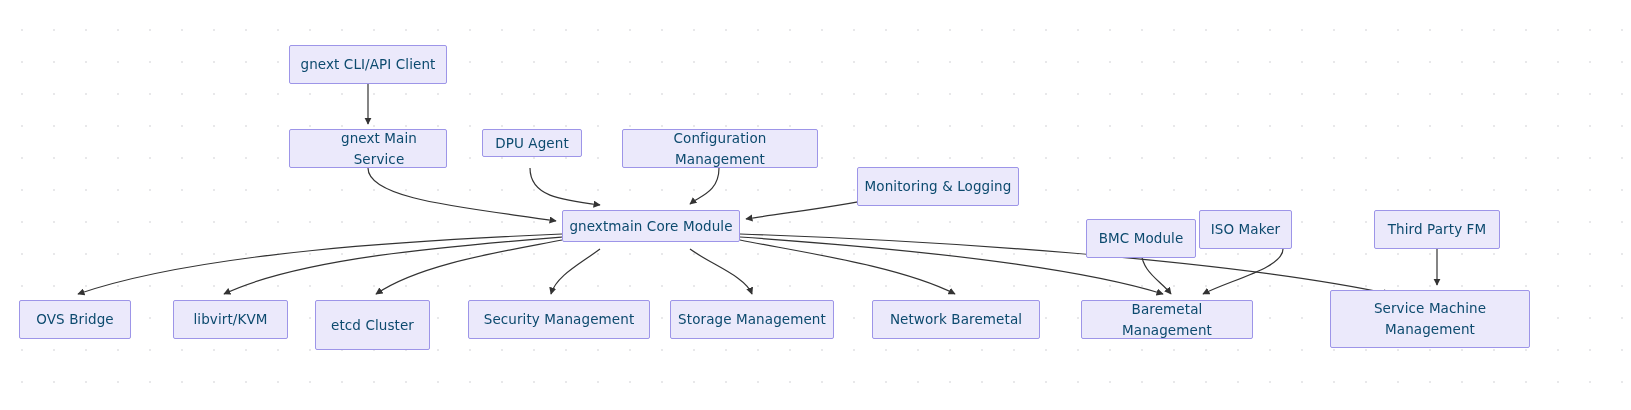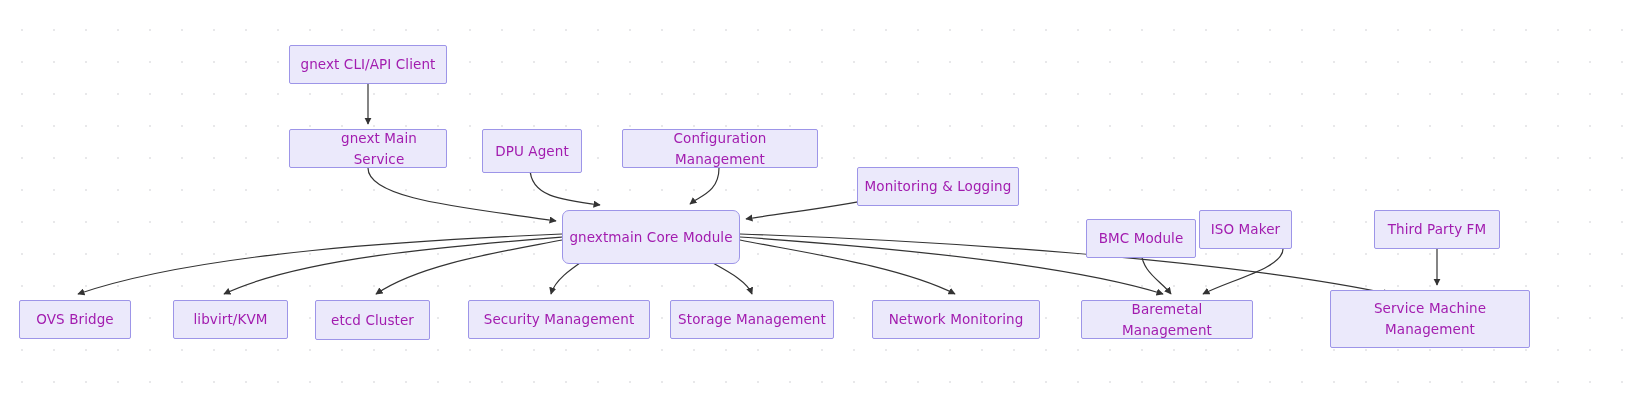--- a/index.html
+++ b/index.html
@@ -30,21 +30,21 @@
   .node {
     position: absolute;
     box-sizing: border-box;
     background: #ebe9fb;
     border: 1px solid #9d95e8;
     border-radius: 2px;
     display: flex;
     align-items: center;
     justify-content: center;
     text-align: center;
-    color: #a21caf;
+    color: #0c4a6e;
     font-size: 13.5px;
     line-height: 1.55;
     letter-spacing: .1px;
     padding: 2px 6px;
   }
   .node .label {
     display: block;
     white-space: pre-line;
   }
 </style>
@@ -79,58 +79,58 @@
       </g>
   </svg>
 
   <div id="nodes">
       <div class="node" style="left: 289px; top: 45px; width: 158px; height: 39px; background: rgb(235, 233, 251); border-color: rgb(157, 149, 232);">
         <span class="label">gnext CLI/API Client</span>
       </div>
       <div class="node" style="left: 289px; top: 129px; width: 158px; height: 39px; background: rgb(235, 233, 251); border-color: rgb(157, 149, 232); padding-left: 28px;">
         <span class="label">gnext Main Service</span>
       </div>
-      <div class="node" style="left: 482px; top: 129px; width: 100px; height: 44px; background: rgb(235, 233, 251); border-color: rgb(157, 149, 232); text-align: center;">
+      <div class="node" style="left: 482px; top: 129px; width: 100px; height: 28px; background: rgb(235, 233, 251); border-color: rgb(157, 149, 232); text-align: center;">
         <span class="label">DPU Agent</span>
       </div>
       <div class="node" style="left: 622px; top: 129px; width: 196px; height: 39px; background: rgb(235, 233, 251); border-color: rgb(157, 149, 232);">
         <span class="label">Configuration Management</span>
       </div>
       <div class="node" style="left: 857px; top: 129px; width: 162px; height: 39px; background: rgb(235, 233, 251); border-color: rgb(157, 149, 232); margin-top: 38px;">
         <span class="label">Monitoring &amp; Logging</span>
       </div>
-      <div class="node" style="left: 562px; top: 210px; width: 178px; height: 54px; background: rgb(235, 233, 251); border-color: rgb(157, 149, 232); border-radius: 7px;">
+      <div class="node" style="left: 562px; top: 210px; width: 178px; height: 32px; background: rgb(235, 233, 251); border-color: rgb(157, 149, 232);">
         <span class="label">gnextmain Core Module</span>
       </div>
       <div class="node" style="left: 1086px; top: 210px; width: 110px; height: 39px; background: rgb(235, 233, 251); border-color: rgb(157, 149, 232); margin-top: 9px;">
         <span class="label">BMC Module</span>
       </div>
       <div class="node" style="left: 1199px; top: 210px; width: 93px; height: 39px; background: rgb(235, 233, 251); border-color: rgb(157, 149, 232);">
         <span class="label">ISO Maker</span>
       </div>
       <div class="node" style="left: 1374px; top: 210px; width: 126px; height: 39px; background: rgb(235, 233, 251); border-color: rgb(157, 149, 232);">
         <span class="label">Third Party FM</span>
       </div>
       <div class="node" style="left: 19px; top: 300px; width: 112px; height: 39px; background: rgb(235, 233, 251); border-color: rgb(157, 149, 232);">
         <span class="label">OVS Bridge</span>
       </div>
       <div class="node" style="left: 173px; top: 300px; width: 115px; height: 39px; background: rgb(235, 233, 251); border-color: rgb(157, 149, 232); justify-content: center;">
         <span class="label">libvirt/KVM</span>
       </div>
-      <div class="node" style="left: 315px; top: 300px; width: 115px; height: 40px; background: rgb(235, 233, 251); border-color: rgb(157, 149, 232);">
+      <div class="node" style="left: 315px; top: 300px; width: 115px; height: 50px; background: rgb(235, 233, 251); border-color: rgb(157, 149, 232);">
         <span class="label">etcd Cluster</span>
       </div>
       <div class="node" style="left: 468px; top: 300px; width: 182px; height: 39px; background: rgb(235, 233, 251); border-color: rgb(157, 149, 232);">
         <span class="label">Security Management</span>
       </div>
       <div class="node" style="left: 670px; top: 300px; width: 164px; height: 39px; background: rgb(235, 233, 251); border-color: rgb(157, 149, 232);">
         <span class="label">Storage Management</span>
       </div>
       <div class="node" style="left: 872px; top: 300px; width: 168px; height: 39px; background: rgb(235, 233, 251); border-color: rgb(157, 149, 232);">
-        <span class="label">Network Monitoring</span>
+        <span class="label">Network Baremetal</span>
       </div>
       <div class="node" style="left: 1081px; top: 300px; width: 172px; height: 39px; background: rgb(235, 233, 251); border-color: rgb(157, 149, 232);">
         <span class="label">Baremetal Management</span>
       </div>
       <div class="node" style="left: 1330px; top: 290px; width: 200px; height: 58px; background: rgb(235, 233, 251); border-color: rgb(157, 149, 232);">
         <span class="label">Service Machine
 Management</span>
       </div>
     </div>
 

